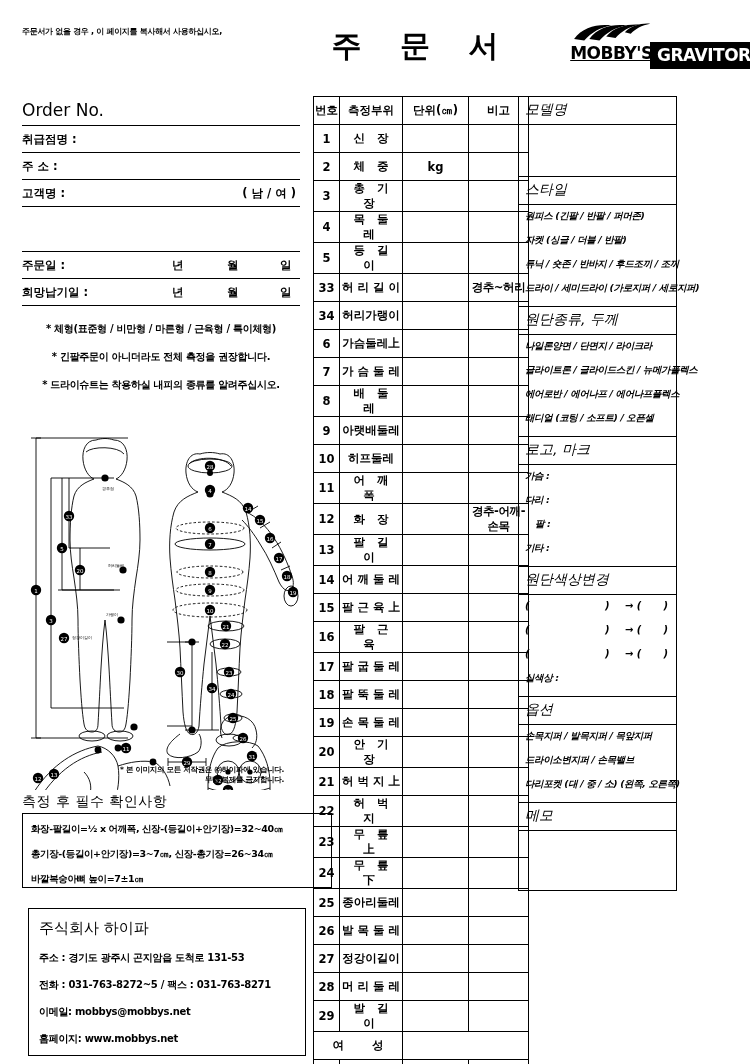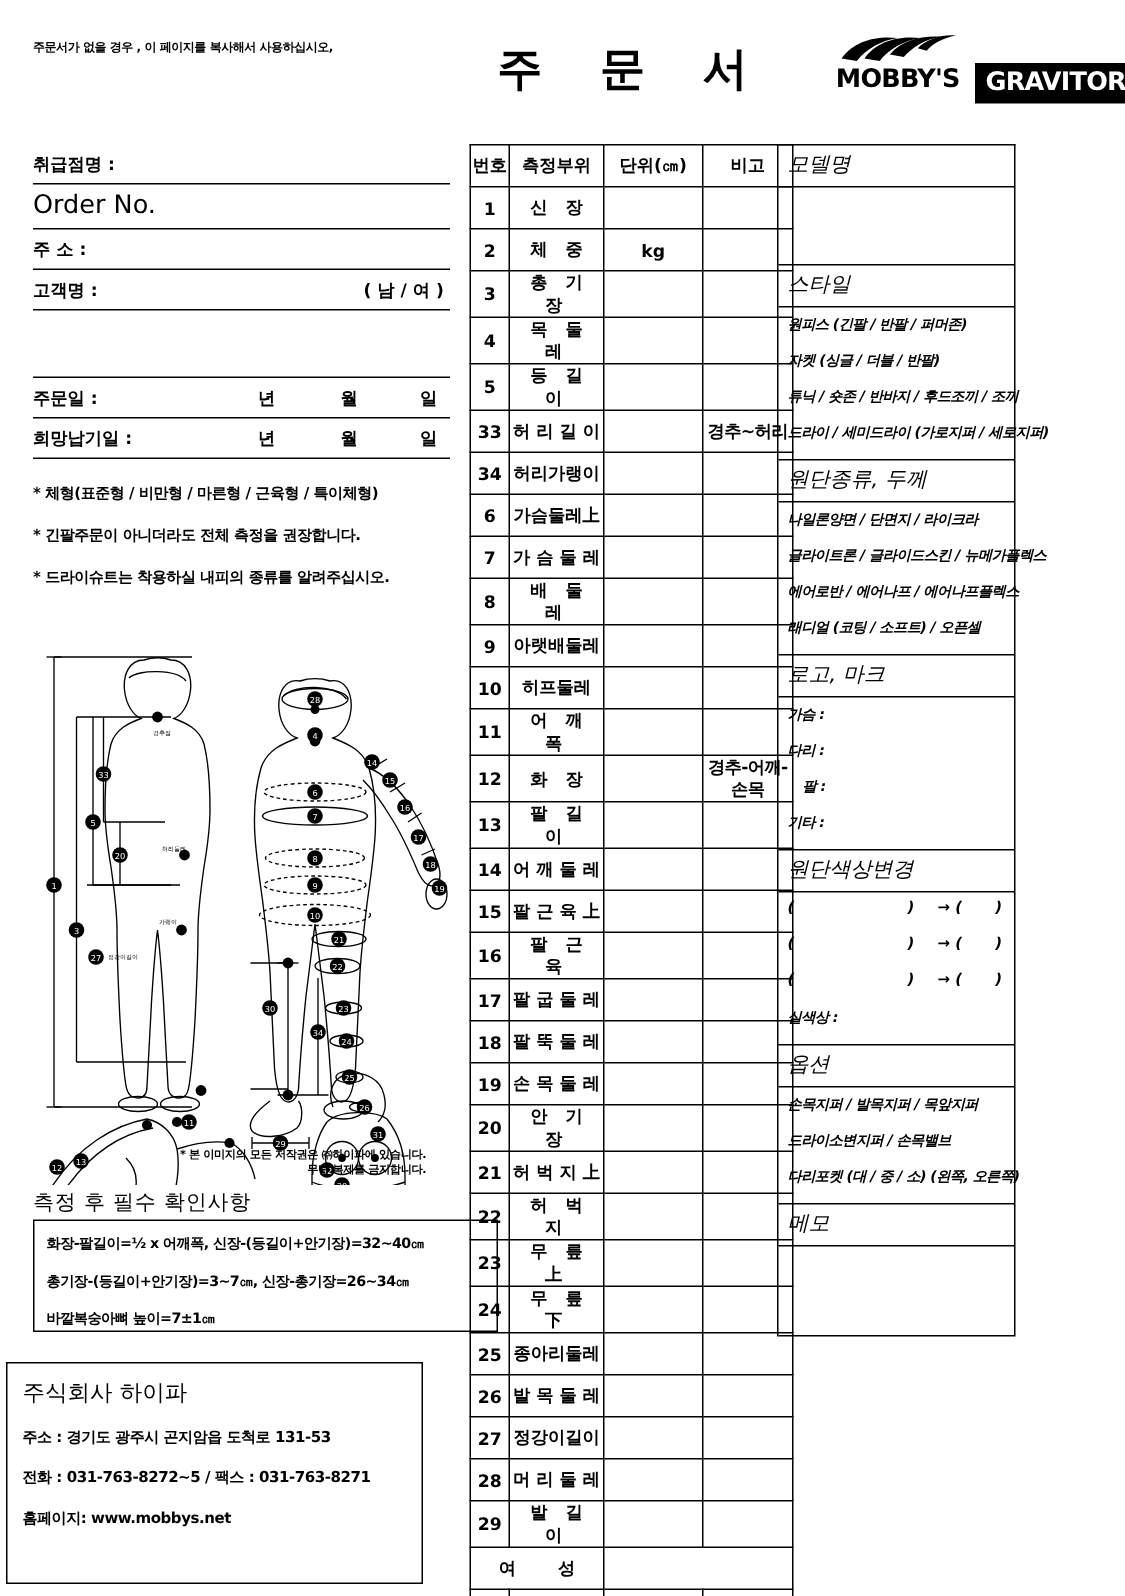--- a/index.html
+++ b/index.html
@@ -25,22 +25,22 @@
     position: absolute; left: 300px; top: 26px;
     width: 230px; text-align: center;
     font-size: 30px; font-weight: bold;
     letter-spacing: 14px; text-indent: 14px;
   }
   #brand-area {
     position: absolute; left: 533px; top: 22px;
     width: 215px; height: 66px;
   }
   #mobbys-logo {
-    position: absolute; left: 18px; top: 0px;
-    width: 95px; text-align: center;
+    position: absolute; left: 31px; top: 0px;
+    width: 95px; text-align: center; text-decoration: underline;
   }
   #mobbys-swoosh { height: 22px; display:block; margin: 0 auto; }
   #mobbys-word {
     font-size: 17px; font-weight: bold; letter-spacing: -0.5px;
     margin-top: 1px; line-height: 1;
   }
   #gravitor-logo {
     position: absolute; left: 117px; top: 20px;
     background: #000; color: #fff;
     padding: 3px 7px 4px 7px;
@@ -62,21 +62,21 @@
   .ul-row.big { font-size: 17px; font-weight: normal; height: 30px; padding-top: 4px;
     font-family: "DejaVu Sans", "Liberation Sans", sans-serif; }
   .ul-row.tall { height: 45px; }
   .ul-row .right-tag {
     position: absolute; right: 4px; top: 6px;
     font-size: 11.5px; font-weight: bold;
   }
   .date-slot { position: absolute; top: 6px; font-size: 11.5px; font-weight: bold; }
   .d-y { left: 150px; } .d-m { left: 205px; } .d-d { left: 258px; }
 
-  #notes { margin-top: 16px; }
+  #notes { margin-top: 16px; text-align: center; }
   #notes div {
     font-size: 10px; font-weight: bold; margin-bottom: 14px;
     letter-spacing: -0.3px;
   }
 
   
   #diagram { position: absolute; left: 22px; top: 420px; width: 290px; height: 370px; }
   #copyright-note {
     position: absolute; left: 120px; top: 765px;
     font-size: 7.5px; font-weight: bold; line-height: 1.35;
@@ -95,21 +95,21 @@
     border: 1.3px solid #000;
     padding: 9px 8px 0 8px;
   }
   #check-box div {
     font-size: 9.5px; font-weight: bold; margin-bottom: 12px;
     letter-spacing: -0.4px; white-space: nowrap;
   }
 
   
   #company-box {
-    position: absolute; left: 4px; top: 908px;
+    position: absolute; left: 28px; top: 908px;
     width: 278px; height: 148px;
     border: 1.3px solid #000;
     padding: 10px 10px 0 10px;
   }
   #company-name { font-size: 15px; margin-bottom: 13px; }
   #company-box .line {
     font-size: 10px; font-weight: bold; margin-bottom: 13px;
     letter-spacing: -0.3px;
   }
 
@@ -183,25 +183,25 @@
       <path d="M24 20 C34 6, 52 2, 68 4 C56 6, 44 12, 36 22 Z" fill="#000"></path>
       <path d="M44 17 C54 5, 70 2, 84 3 C72 5, 62 11, 55 19 Z" fill="#000"></path>
       <path d="M66 12 C74 4, 86 1, 96 2 C86 4, 78 8, 73 14 Z" fill="#000"></path>
     </svg>
     <div id="mobbys-word">MOBBY'S</div>
   </div>
   <div id="gravitor-logo">GRAVITOR</div>
 </div>
 
 <div id="left-col">
+  <div class="ul-row big">
+    <span>Order No.</span>
+  </div>
   <div class="ul-row">
     <span>취급점명 :</span>
-  </div>
-  <div class="ul-row big">
-    <span>Order No.</span>
   </div>
   <div class="ul-row">
     <span>주  소 :</span>
   </div>
   <div class="ul-row">
     <span>고객명 :</span>
     <span class="right-tag">( 남 / 여 )</span>
   </div>
   <div class="ul-row tall"></div>
   <div class="ul-row">
@@ -454,20 +454,21 @@
 <div id="check-box">
   <div>화장-팔길이=½ x 어깨폭, 신장-(등길이+안기장)=32~40㎝</div>
   <div>총기장-(등길이+안기장)=3~7㎝, 신장-총기장=26~34㎝</div>
   <div>바깥복숭아뼈 높이=7±1㎝</div>
 </div>
 
 <div id="company-box">
   <div id="company-name">주식회사 하이파</div>
   <div class="line">주소 : 경기도 광주시 곤지암읍 도척로 131-53</div>
   <div class="line">전화 : 031-763-8272~5 / 팩스 : 031-763-8271</div>
+  <div class="line">이메일: mobbys@mobbys.net</div>
   <div class="line">홈페이지: www.mobbys.net</div>
 </div>
 
 <table id="meas-table">
   <thead>
     <tr>
       <th class="c-no">번호</th>
       <th class="c-part">측정부위</th>
       <th class="c-unit">단위(㎝)</th>
       <th class="c-note">비고</th>

